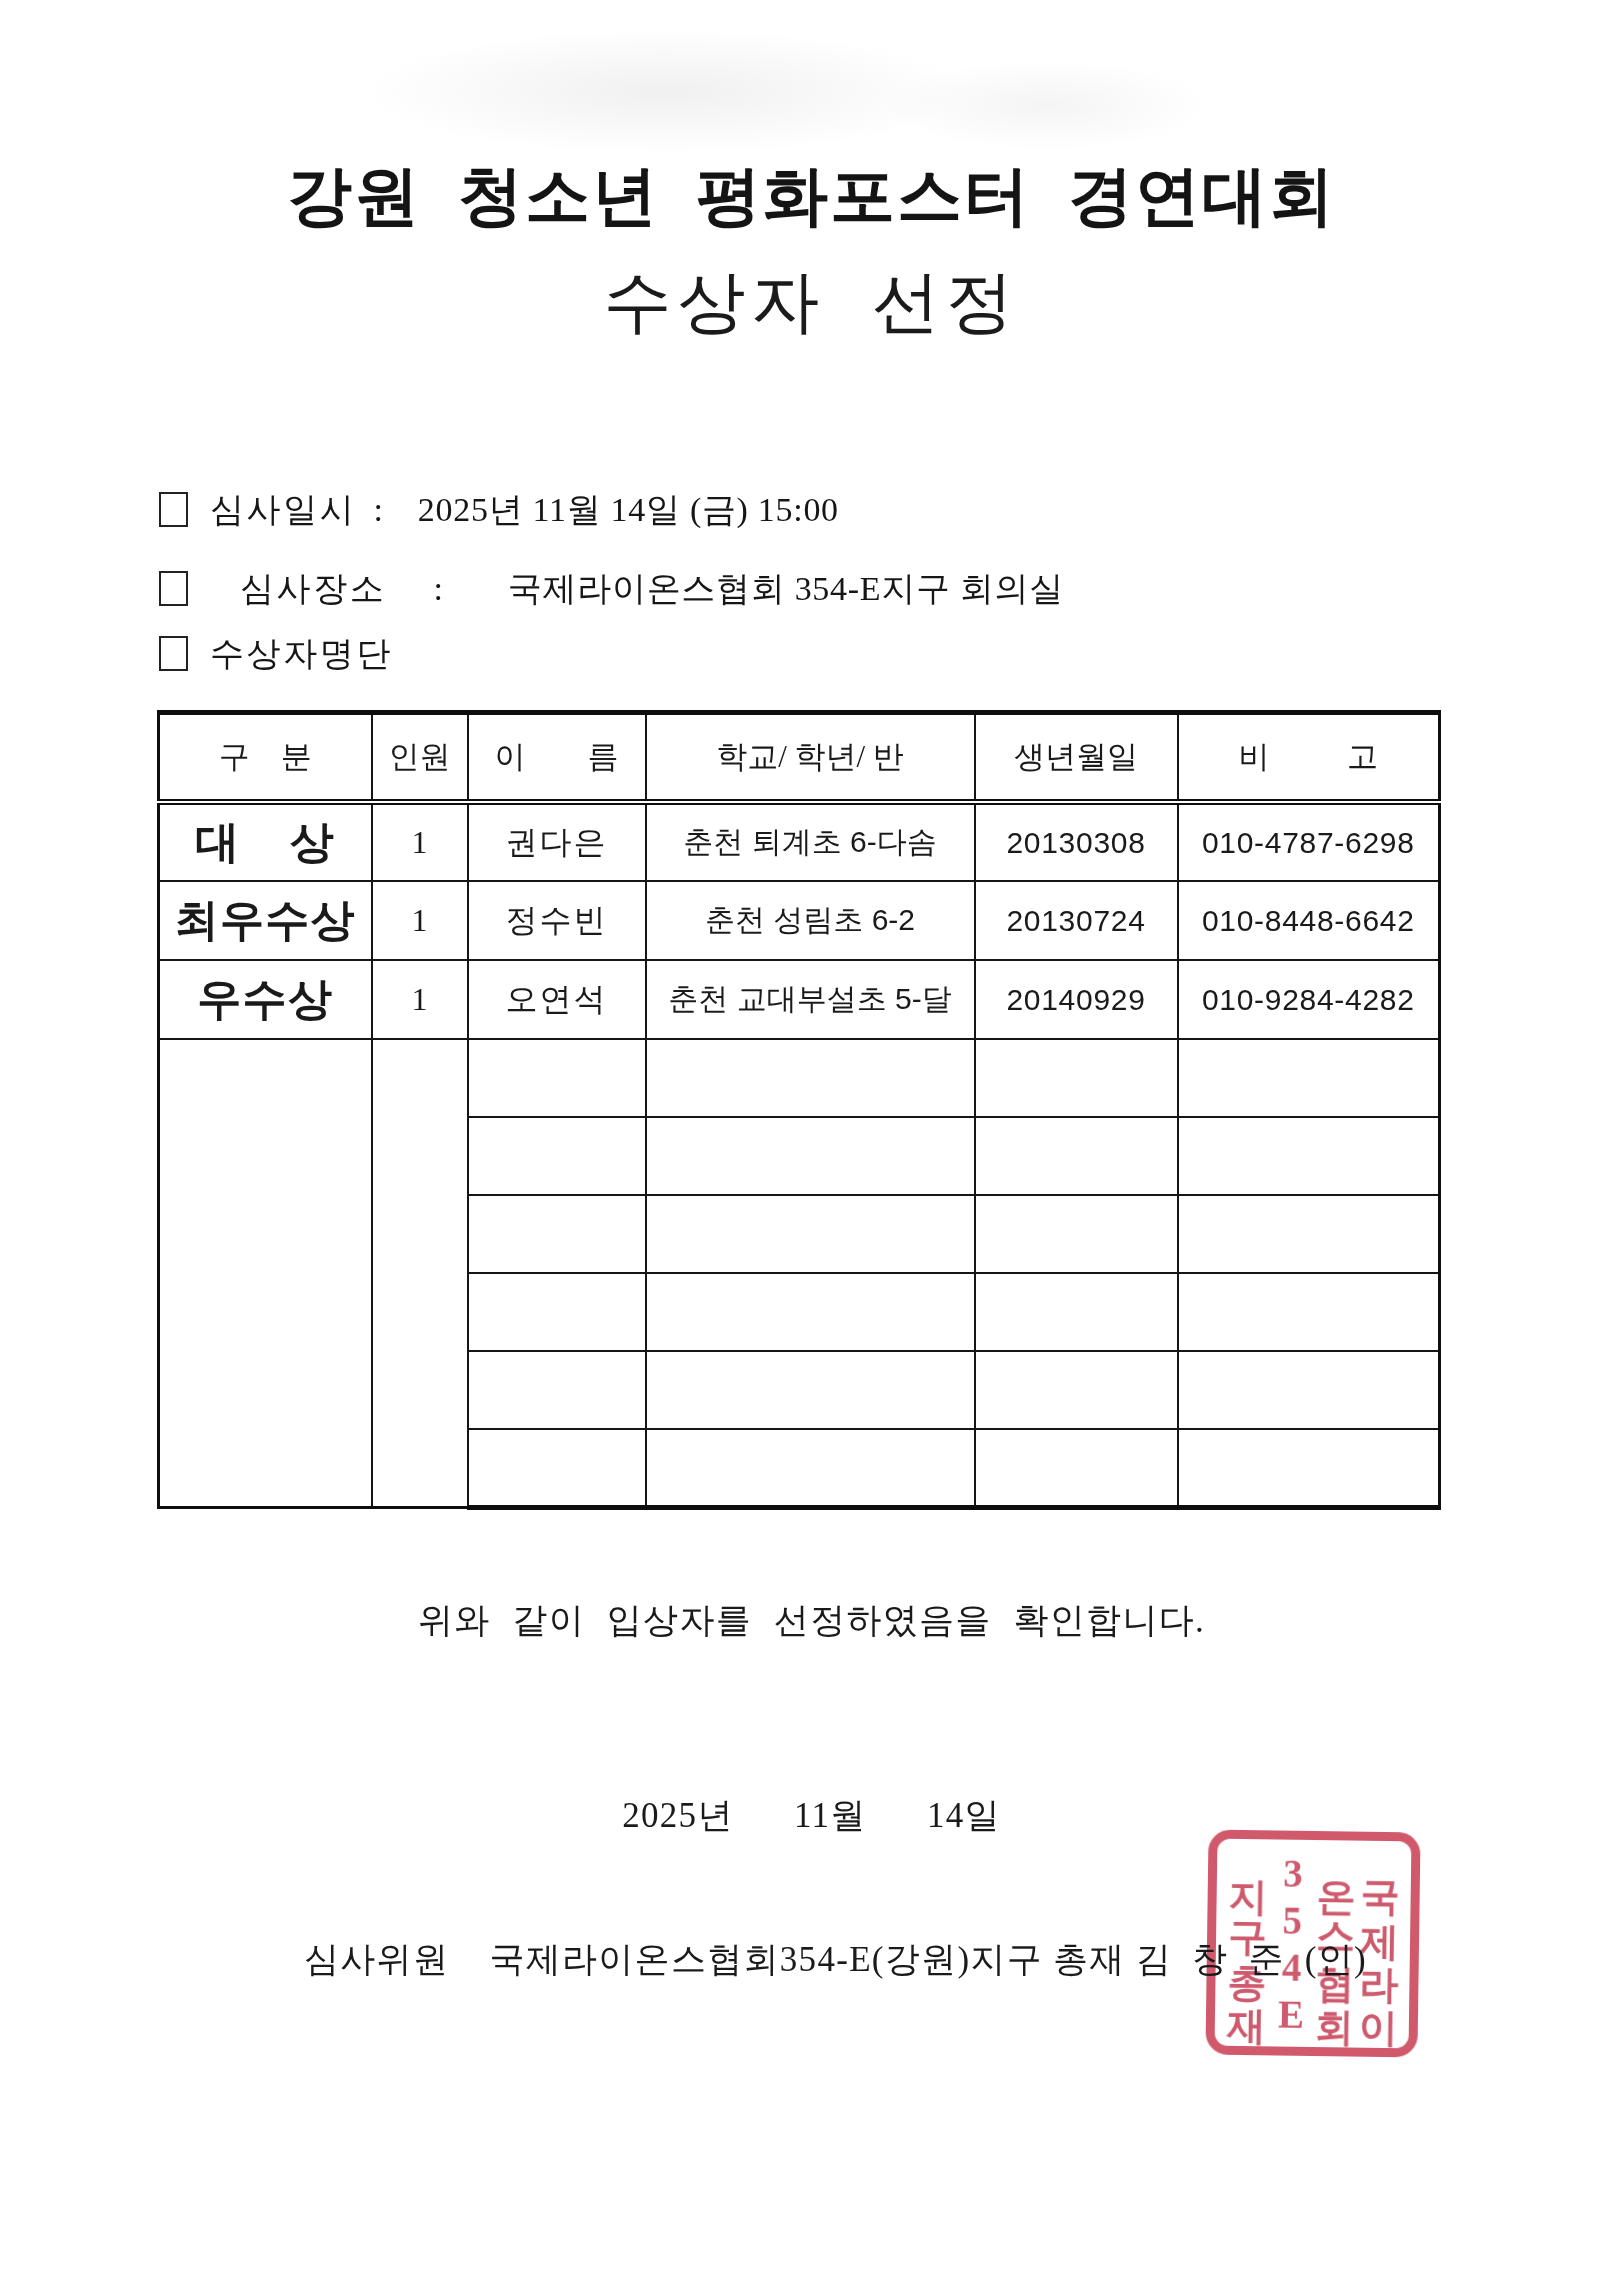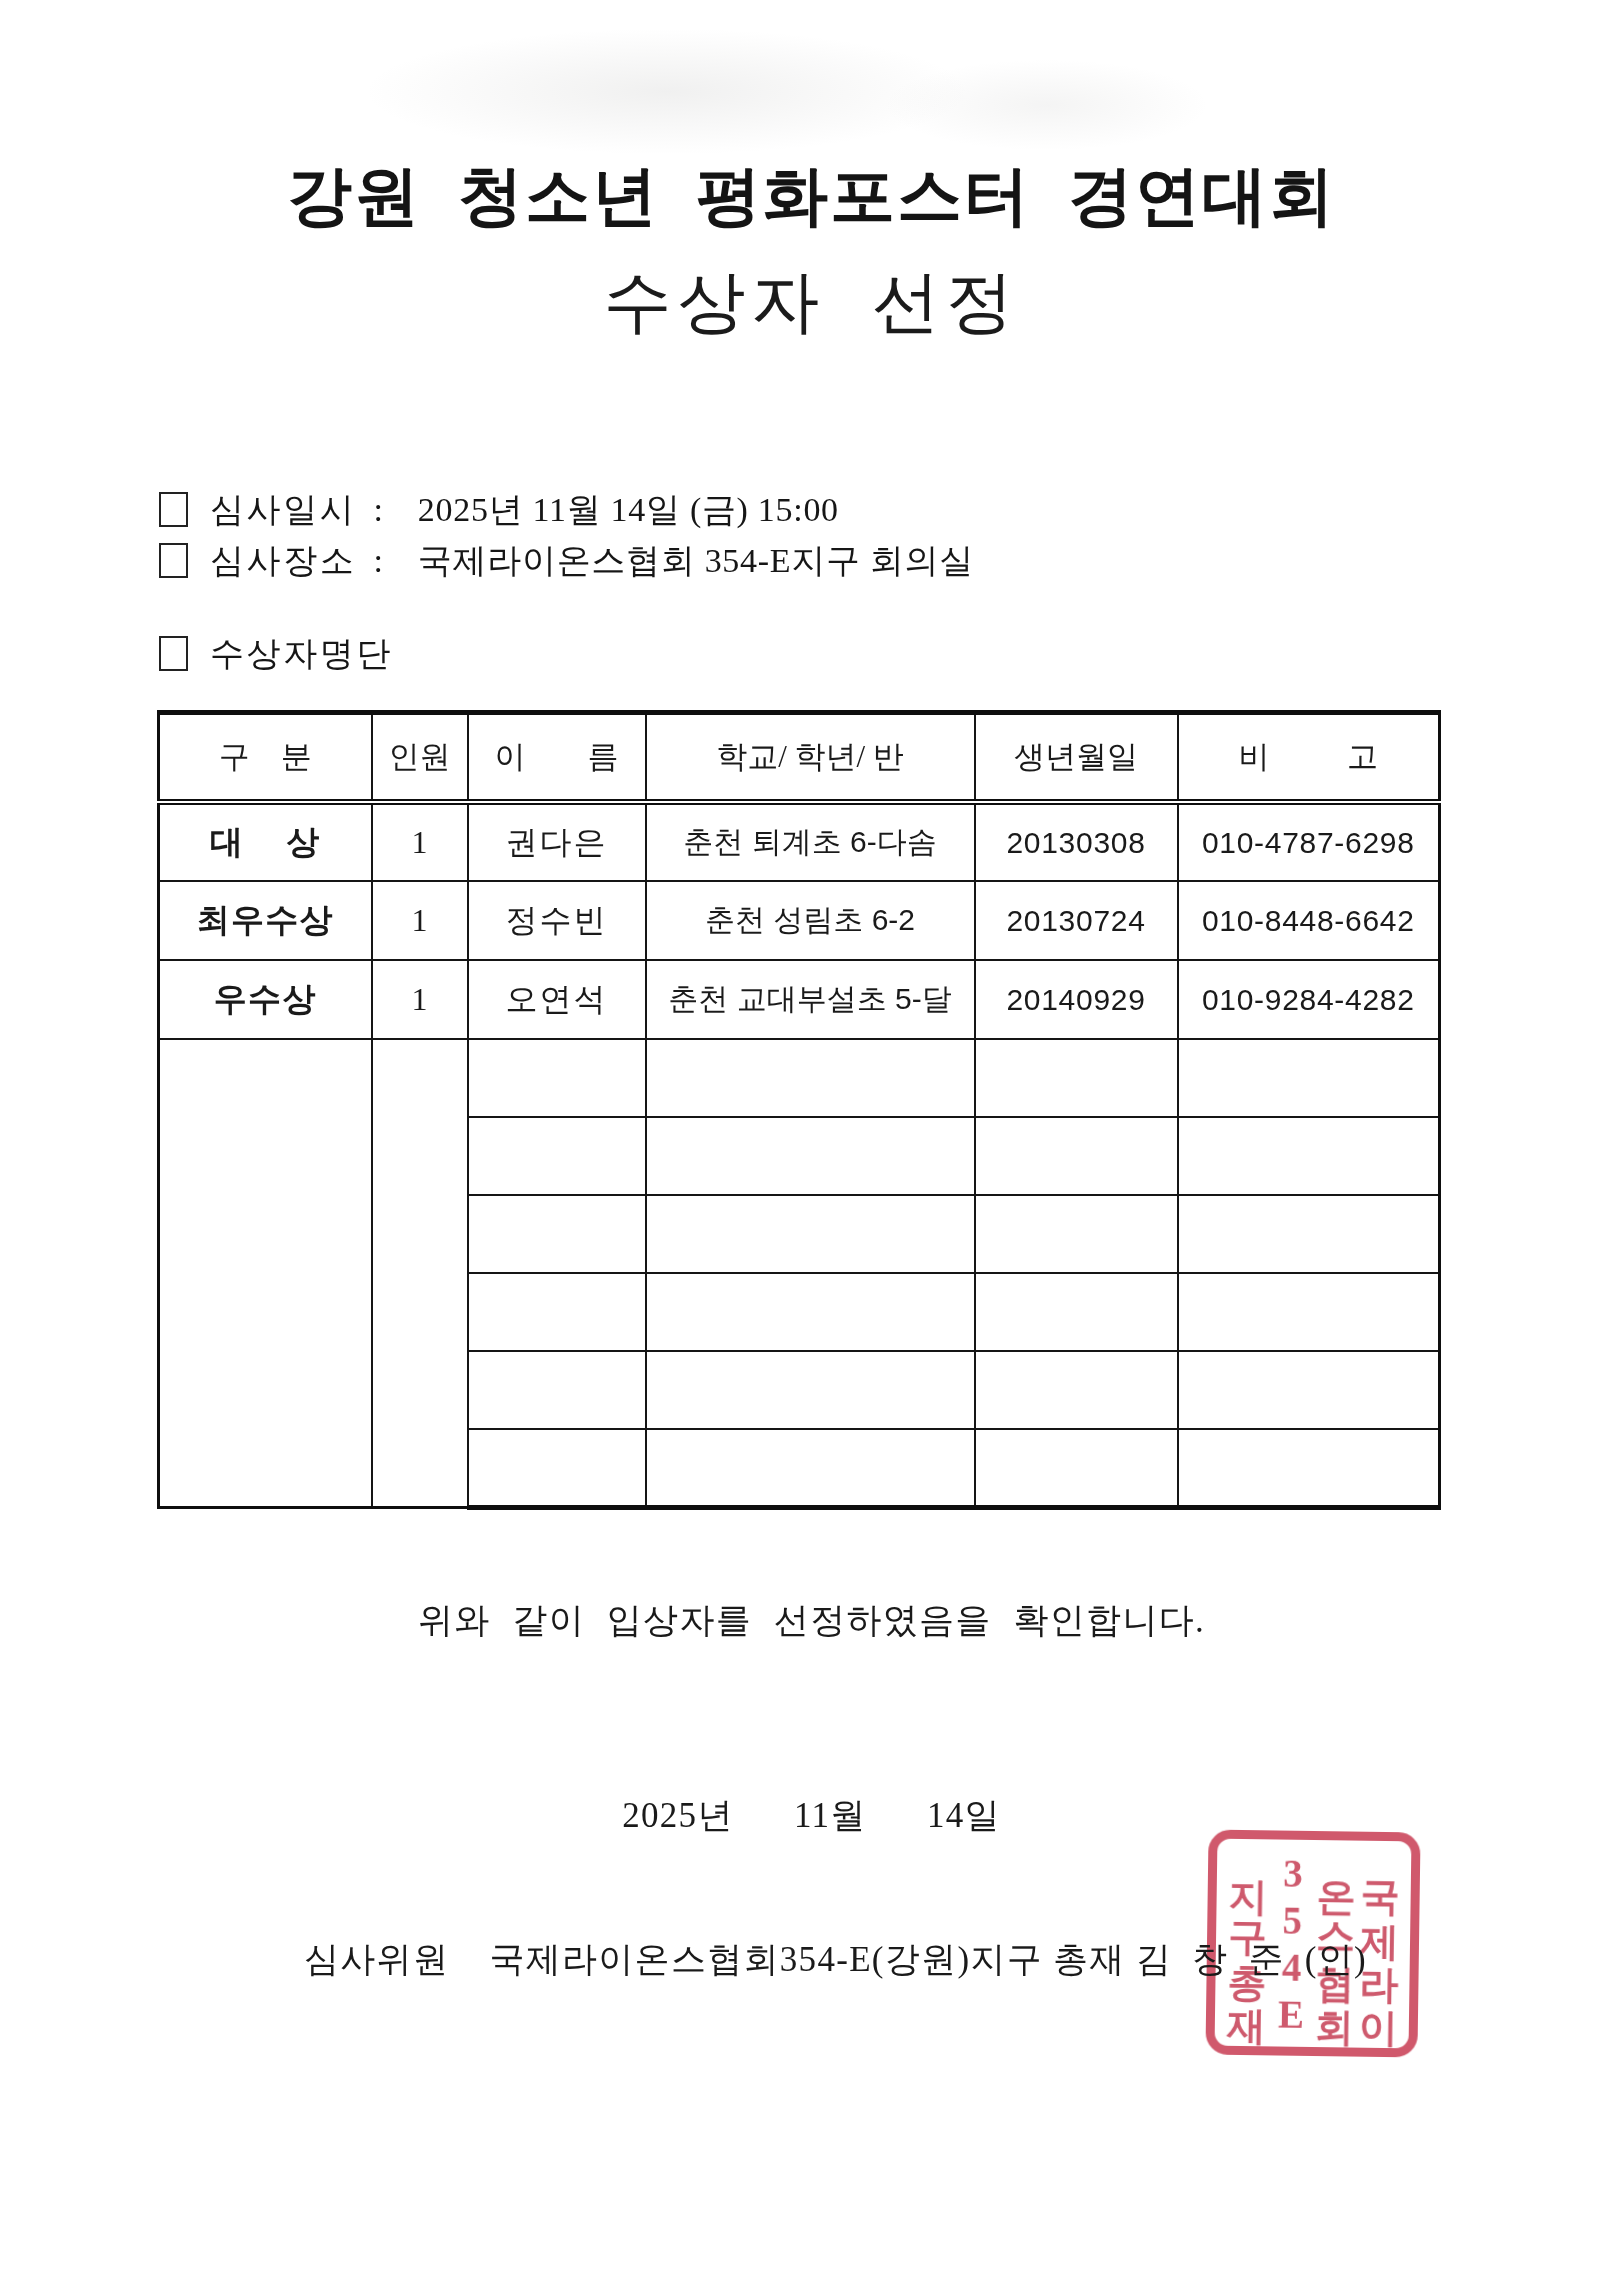--- a/index.html
+++ b/index.html
@@ -61,21 +61,21 @@
   .info-row .cb{
     width:25px;height:31px;flex:none;
     border:2.6px solid #222;
     margin-right:22px;
     background:transparent;
   }
   .info-row .lbl{white-space:pre;letter-spacing:2.6px;}
   .info-row .sep{margin-left:17px;}
   .info-row .val{margin-left:35px;white-space:pre;letter-spacing:0.7px;}
   #info-0{top:489px;}
-  #info-1{top:540px;}
+  #info-1{top:568px;gap:30px;}
   #info-2{top:633px;}
 
   table.doc-table{
     position:absolute;left:157px;top:710px;
     width:1281px;
     border-collapse:collapse;
     table-layout:fixed;
     background:transparent;
   }
   table.doc-table{border:3.3px solid #0e0e0e;}
@@ -90,21 +90,21 @@
     font-weight:500;
     font-size:31px;
     white-space:pre;
     border-top:5.9px solid #0e0e0e;
     border-bottom:6.5px double #0e0e0e;
     margin-left:28px;
   }
   .doc-table tr.data{height:79px;}
   .doc-table tr.empty{height:78px;}
   .doc-table tr.last td{border-bottom:5.9px solid #0e0e0e;}
-  td.cat{font-family:Liberation Sans, sans-serif;font-weight:700;font-size:33px;white-space:pre;letter-spacing:1.3px;}
+  td.cat{font-family:Liberation Serif, serif;font-weight:700;font-size:44px;white-space:pre;letter-spacing:1.3px;}
   td.cnt{font-family:var(--serif);font-size:32px;}
   td.name{font-family:var(--sans);font-size:32px;letter-spacing:2px;}
   td.school{font-family:var(--sans);font-size:30px;letter-spacing:0px;}
   td.birth{font-family:var(--sans);font-size:30px;letter-spacing:0.7px;}
   td.note{font-family:var(--sans);font-size:30px;letter-spacing:0.7px;}
 
   .confirm{
     position:absolute;left:0;right:0;top:1597px;
     text-align:center;
     font-family:var(--serif);font-size:35px;

